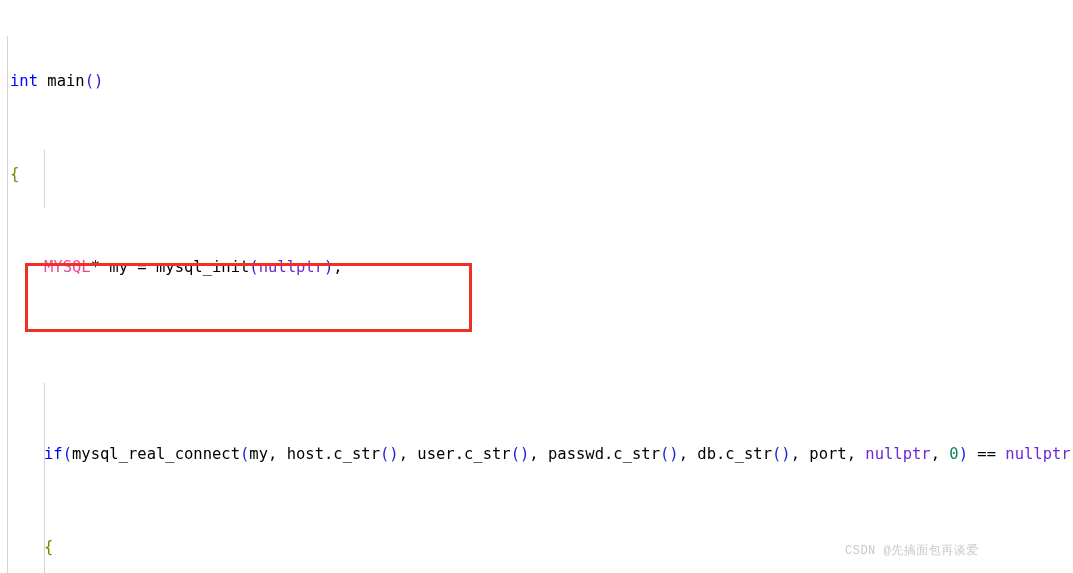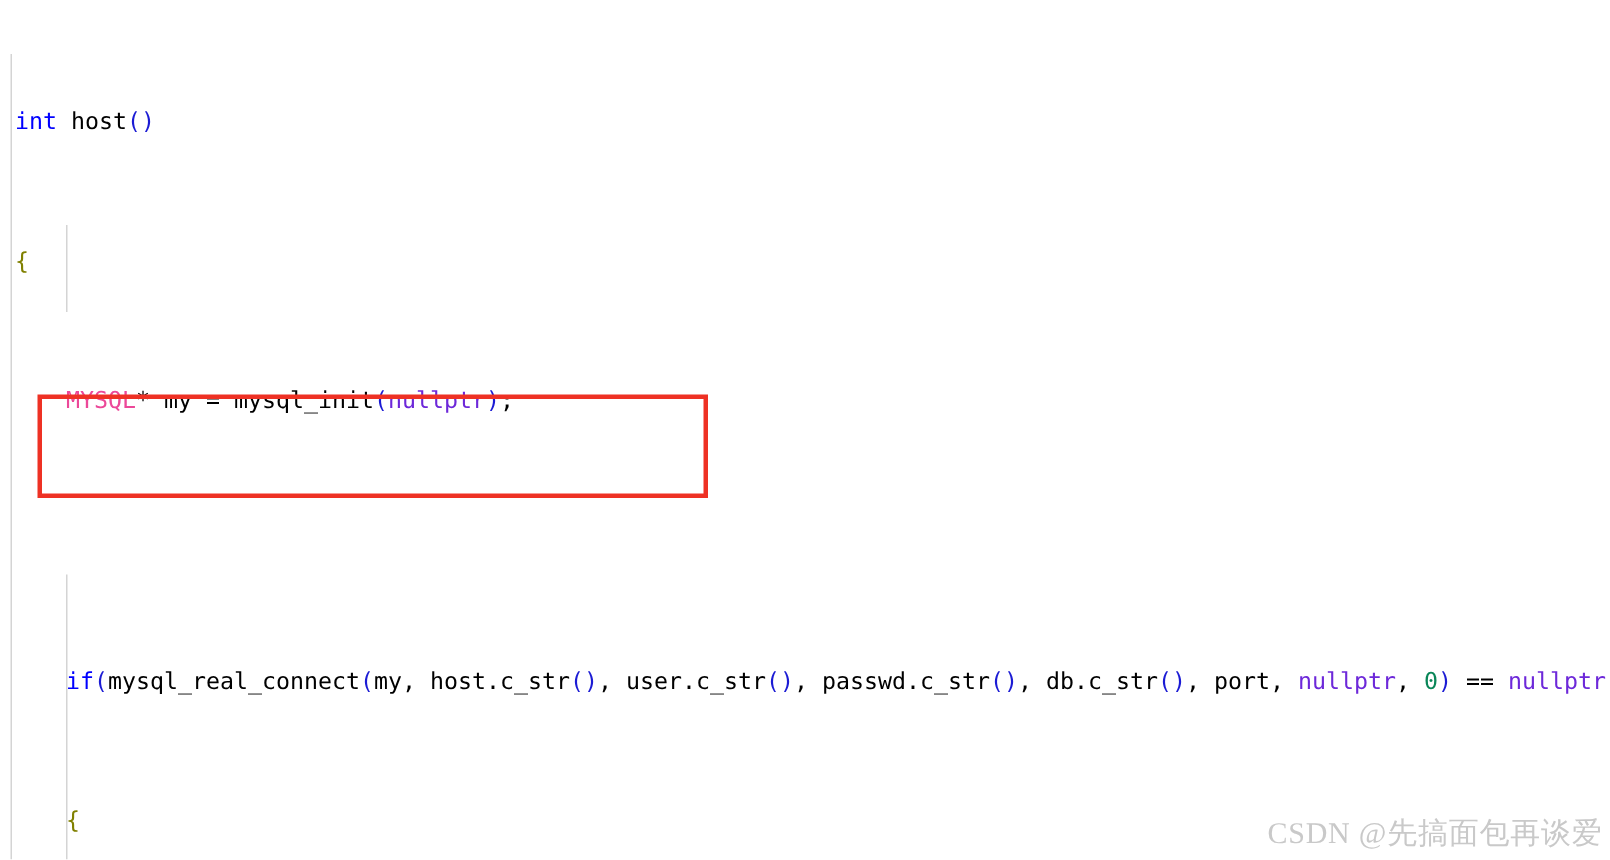--- a/index.html
+++ b/index.html
@@ -64,39 +64,39 @@
     border: 3px solid #ee3124;
     background: transparent;
     z-index: 5;
     pointer-events: none;
   }
 
   
   #watermark {
     position: absolute;
     color: #c9c9c9;
-    font-family: Liberation Serif, serif;
-    font-size: 20px;
+    font-family: Liberation Mono, monospace;
+    font-size: 12px;
     letter-spacing: 0.5px;
     white-space: nowrap;
     z-index: 6;
   }
 </style>
 </head>
 <body>
 
 <div id="editor">
 
   <div class="guide" style="left:7px; top:36px; height:537px;"></div>
   <div class="guide" style="left:44px; top:150px; height:58px;"></div>
   <div class="guide" style="left:44px; top:383px; height:190px;"></div>
 
   <div class="code-area">
 
-    <div class="line" style="padding-left:10px;"><span class="kw">int</span><span class="pl"> host</span><span class="paren">()</span></div>
+    <div class="line" style="padding-left:10px;"><span class="kw">int</span><span class="pl"> main</span><span class="paren">()</span></div>
 
     <div class="line" style="padding-left:10px;"><span class="brace">{</span></div>
 
     <div class="line" style="padding-left:44px;"><span class="type">MYSQL</span><span class="pl">* my = mysql_init</span><span class="paren">(</span><span class="lit">nullptr</span><span class="paren">)</span><span class="pl">;</span></div>
 
     <div class="line"></div>
 
     <div class="line" style="padding-left:44px;"><span class="kw">if</span><span class="paren">(</span><span class="pl">mysql_real_connect</span><span class="paren">(</span><span class="pl">my, host.c_str</span><span class="paren">()</span><span class="pl">, user.c_str</span><span class="paren">()</span><span class="pl">, passwd.c_str</span><span class="paren">()</span><span class="pl">, db.c_str</span><span class="paren">()</span><span class="pl">, port, </span><span class="lit">nullptr</span><span class="pl">, </span><span class="num">0</span><span class="paren">)</span><span class="pl"> == </span><span class="lit">nullptr</span><span class="paren">)</span></div>
 
     <div class="line" style="padding-left:44px;"><span class="brace">{</span></div>

